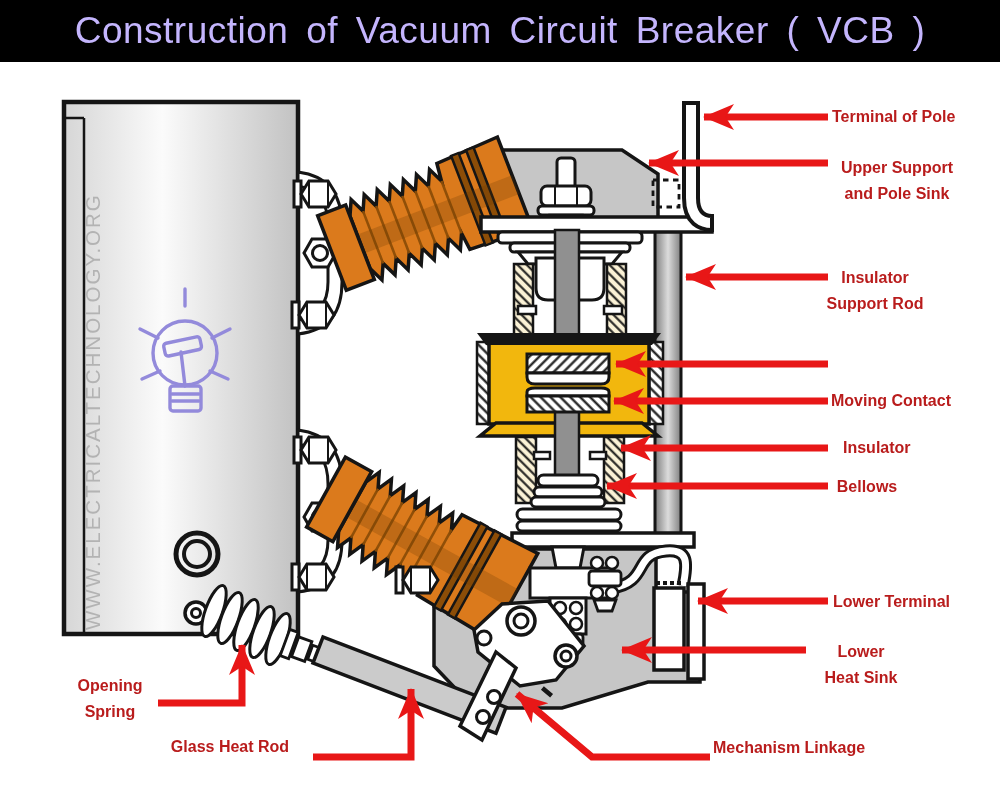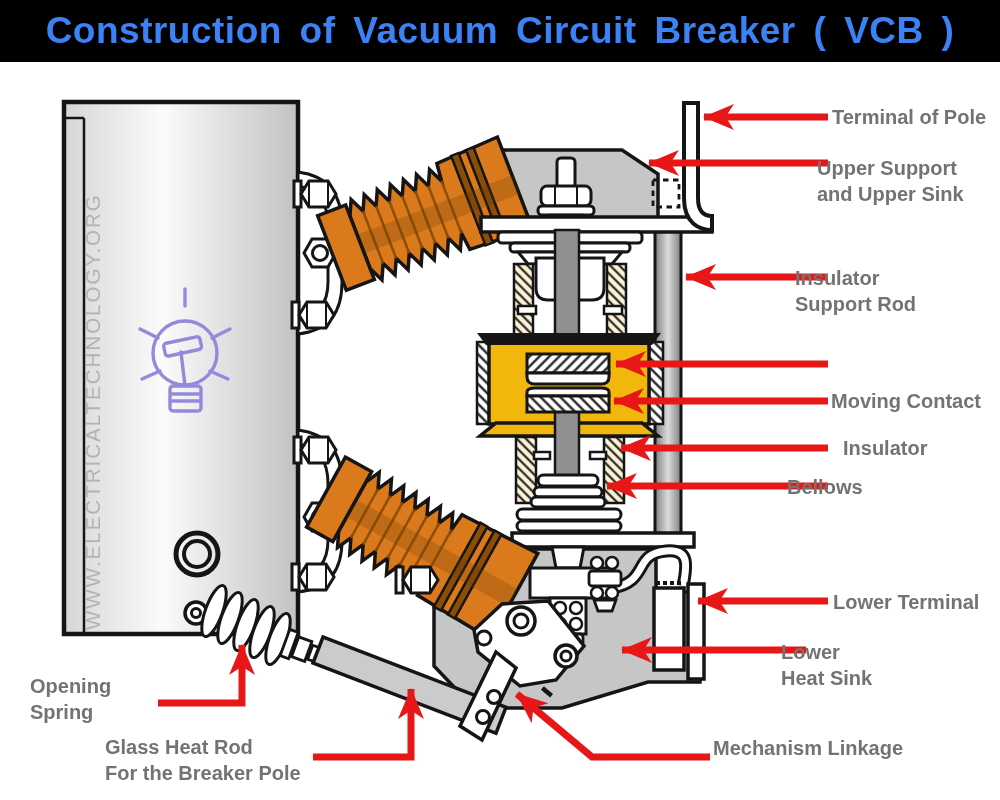--- a/index.html
+++ b/index.html
@@ -1,25 +1,25 @@
 <!DOCTYPE html>
 <html><head>
 <meta charset="utf-8">
 <style>
   html,body{margin:0;padding:0;background:#fff;}
   .stage{position:relative;width:1000px;height:800px;background:#fff;overflow:hidden;
          font-family:"Liberation Sans", sans-serif;}
   .title-bar{position:absolute;left:0;top:0;width:1000px;height:62px;background:#000;
              display:flex;align-items:center;justify-content:center;}
-  .title-bar h1{margin:0;color:#3b82f6;font-size:37px;font-weight:700;letter-spacing:.5px;
+  .title-bar h1{margin:0;color:#c4b5fd;font-size:37px;font-weight:400;letter-spacing:.5px;
                 word-spacing:7px;white-space:nowrap;}
   .diagram-svg{position:absolute;left:0;top:62px;}
-  .lbl{position:absolute;color:#737373;font-size:20px;font-weight:700;line-height:26px;
+  .lbl{position:absolute;color:#b91c1c;font-size:16px;font-weight:700;line-height:26px;
        white-space:nowrap;}
-  .lbl.center{}
+  .lbl.center{text-align:center;}
   .lbl span{display:block;}
 </style>
 </head>
 <body>
 
 <div class="stage">
 
   <div class="title-bar">
     <h1>Construction of Vacuum Circuit Breaker ( VCB )</h1>
   </div>
@@ -281,21 +281,21 @@
       <path d="M158,703 L242,703 L242,645" marker-end="url(#ah)"></path>
       <path d="M313,757 L411,757 L411,689" marker-end="url(#ah)"></path>
     </g>
   </svg>
 
   <div class="lbl" style="left:832px;top:104px">
     <span>Terminal of Pole</span>
   </div>
   <div class="lbl center" style="left:817px;top:155px;width:160px">
     <span>Upper Support</span>
-    <span>and Upper Sink</span>
+    <span>and Pole Sink</span>
   </div>
   <div class="lbl center" style="left:795px;top:265px;width:160px">
     <span>Insulator</span>
     <span>Support Rod</span>
   </div>
   <div class="lbl" style="left:831px;top:388px">
     <span>Moving Contact</span>
   </div>
   <div class="lbl" style="left:843px;top:435px">
     <span>Insulator</span>
@@ -309,19 +309,18 @@
   </div>
   <div class="lbl" style="left:833px;top:589px">
     <span>Lower Terminal</span>
   </div>
   <div class="lbl center" style="left:30px;top:673px;width:160px">
     <span>Opening</span>
     <span>Spring</span>
   </div>
   <div class="lbl center" style="left:105px;top:734px;width:250px">
     <span>Glass Heat Rod</span>
-    <span>For the Breaker Pole</span>
   </div>
   <div class="lbl" style="left:713px;top:735px">
     <span>Mechanism Linkage</span>
   </div>
 
 </div>
 
 </body></html>

